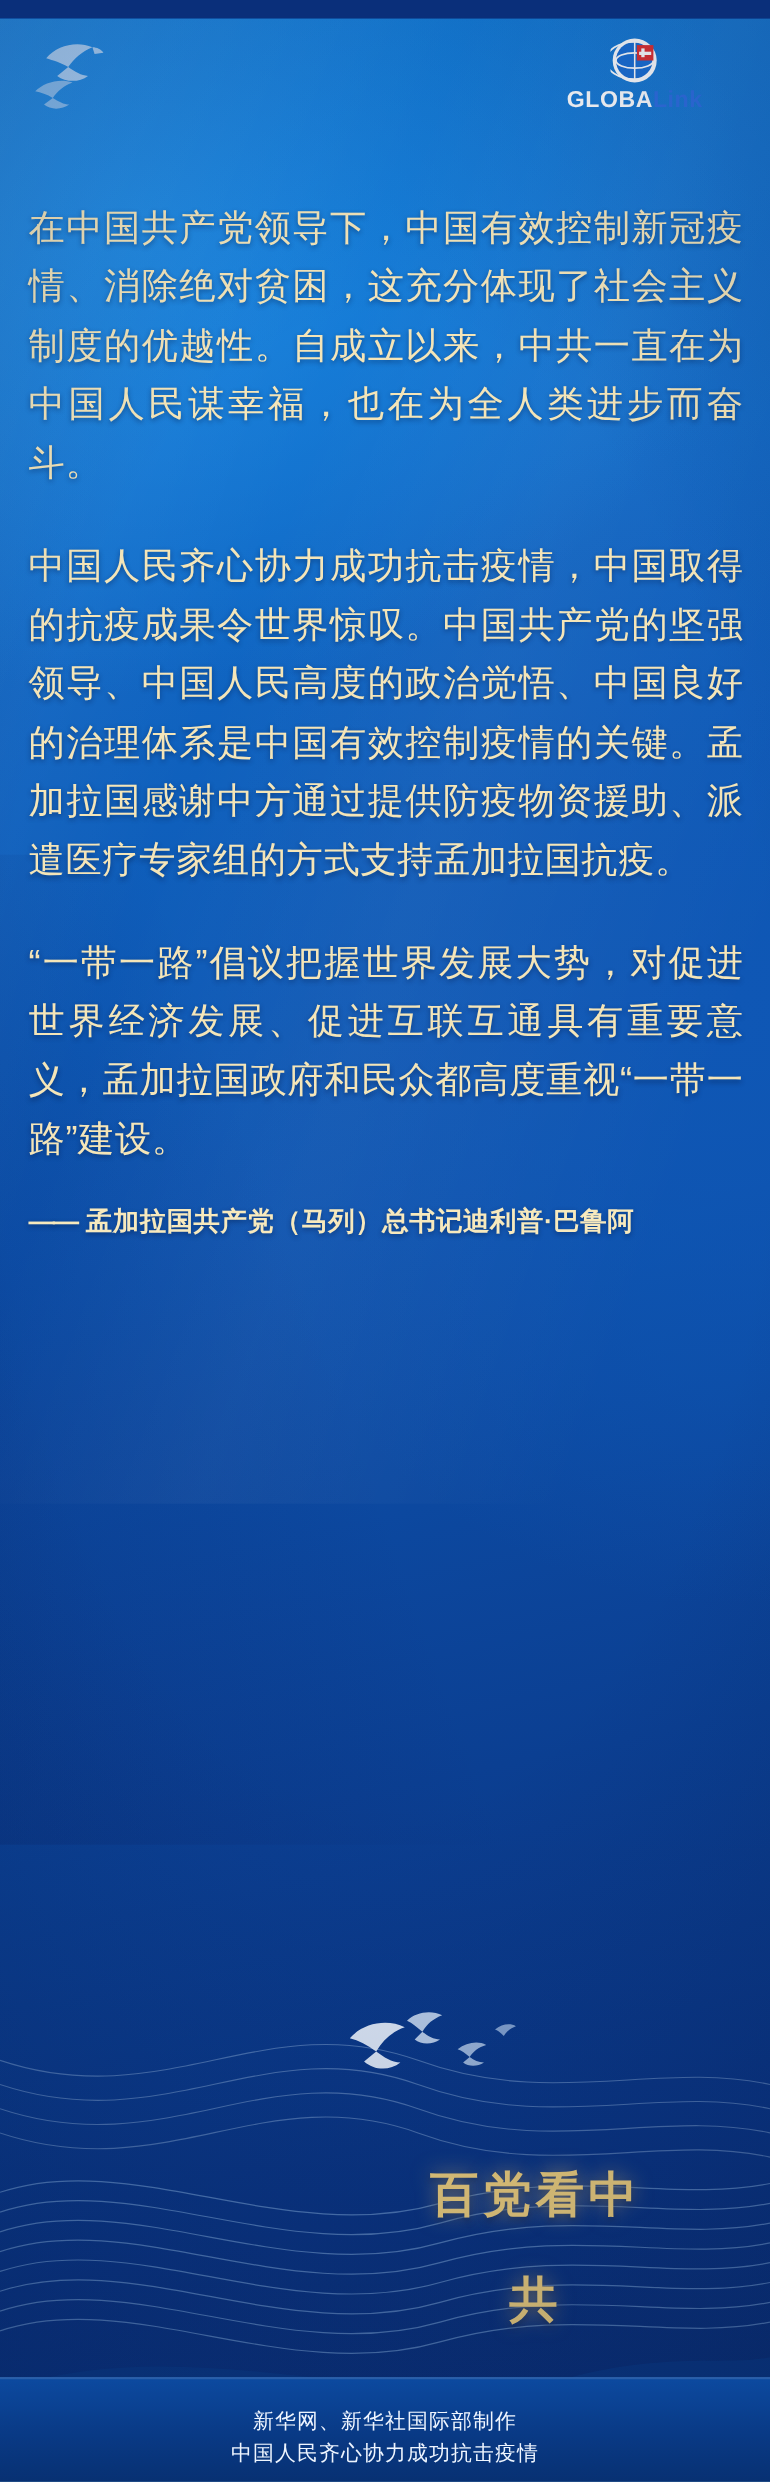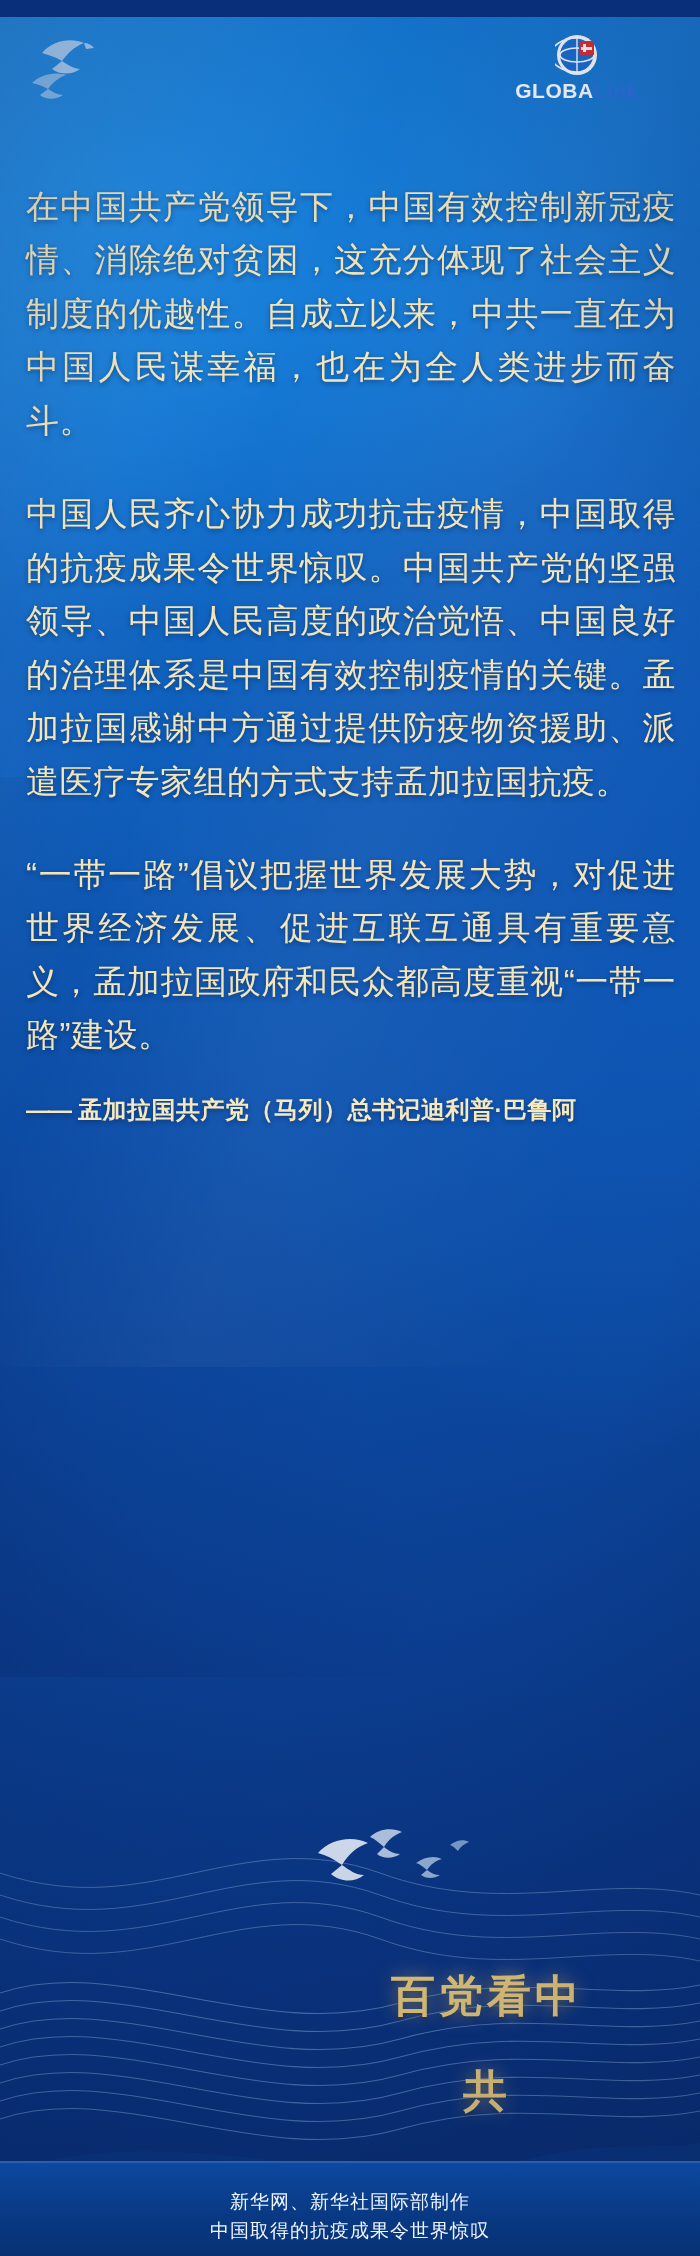--- a/index.html
+++ b/index.html
@@ -275,17 +275,17 @@
     <div class="seal">
       <div class="seal-text">百党看中共</div>
     </div>
   </div>
 
   <div class="vignette"></div>
 
   <div class="footer">
     <div class="footer-inner">
       <div class="footer-line">新华网、新华社国际部制作</div>
-      <div class="footer-line">中国取得的抗疫成果令世界惊叹</div>
+      <div class="footer-line">中国人民齐心协力成功抗击疫情</div>
     </div>
   </div>
 
 </div>
 
 </body></html>

